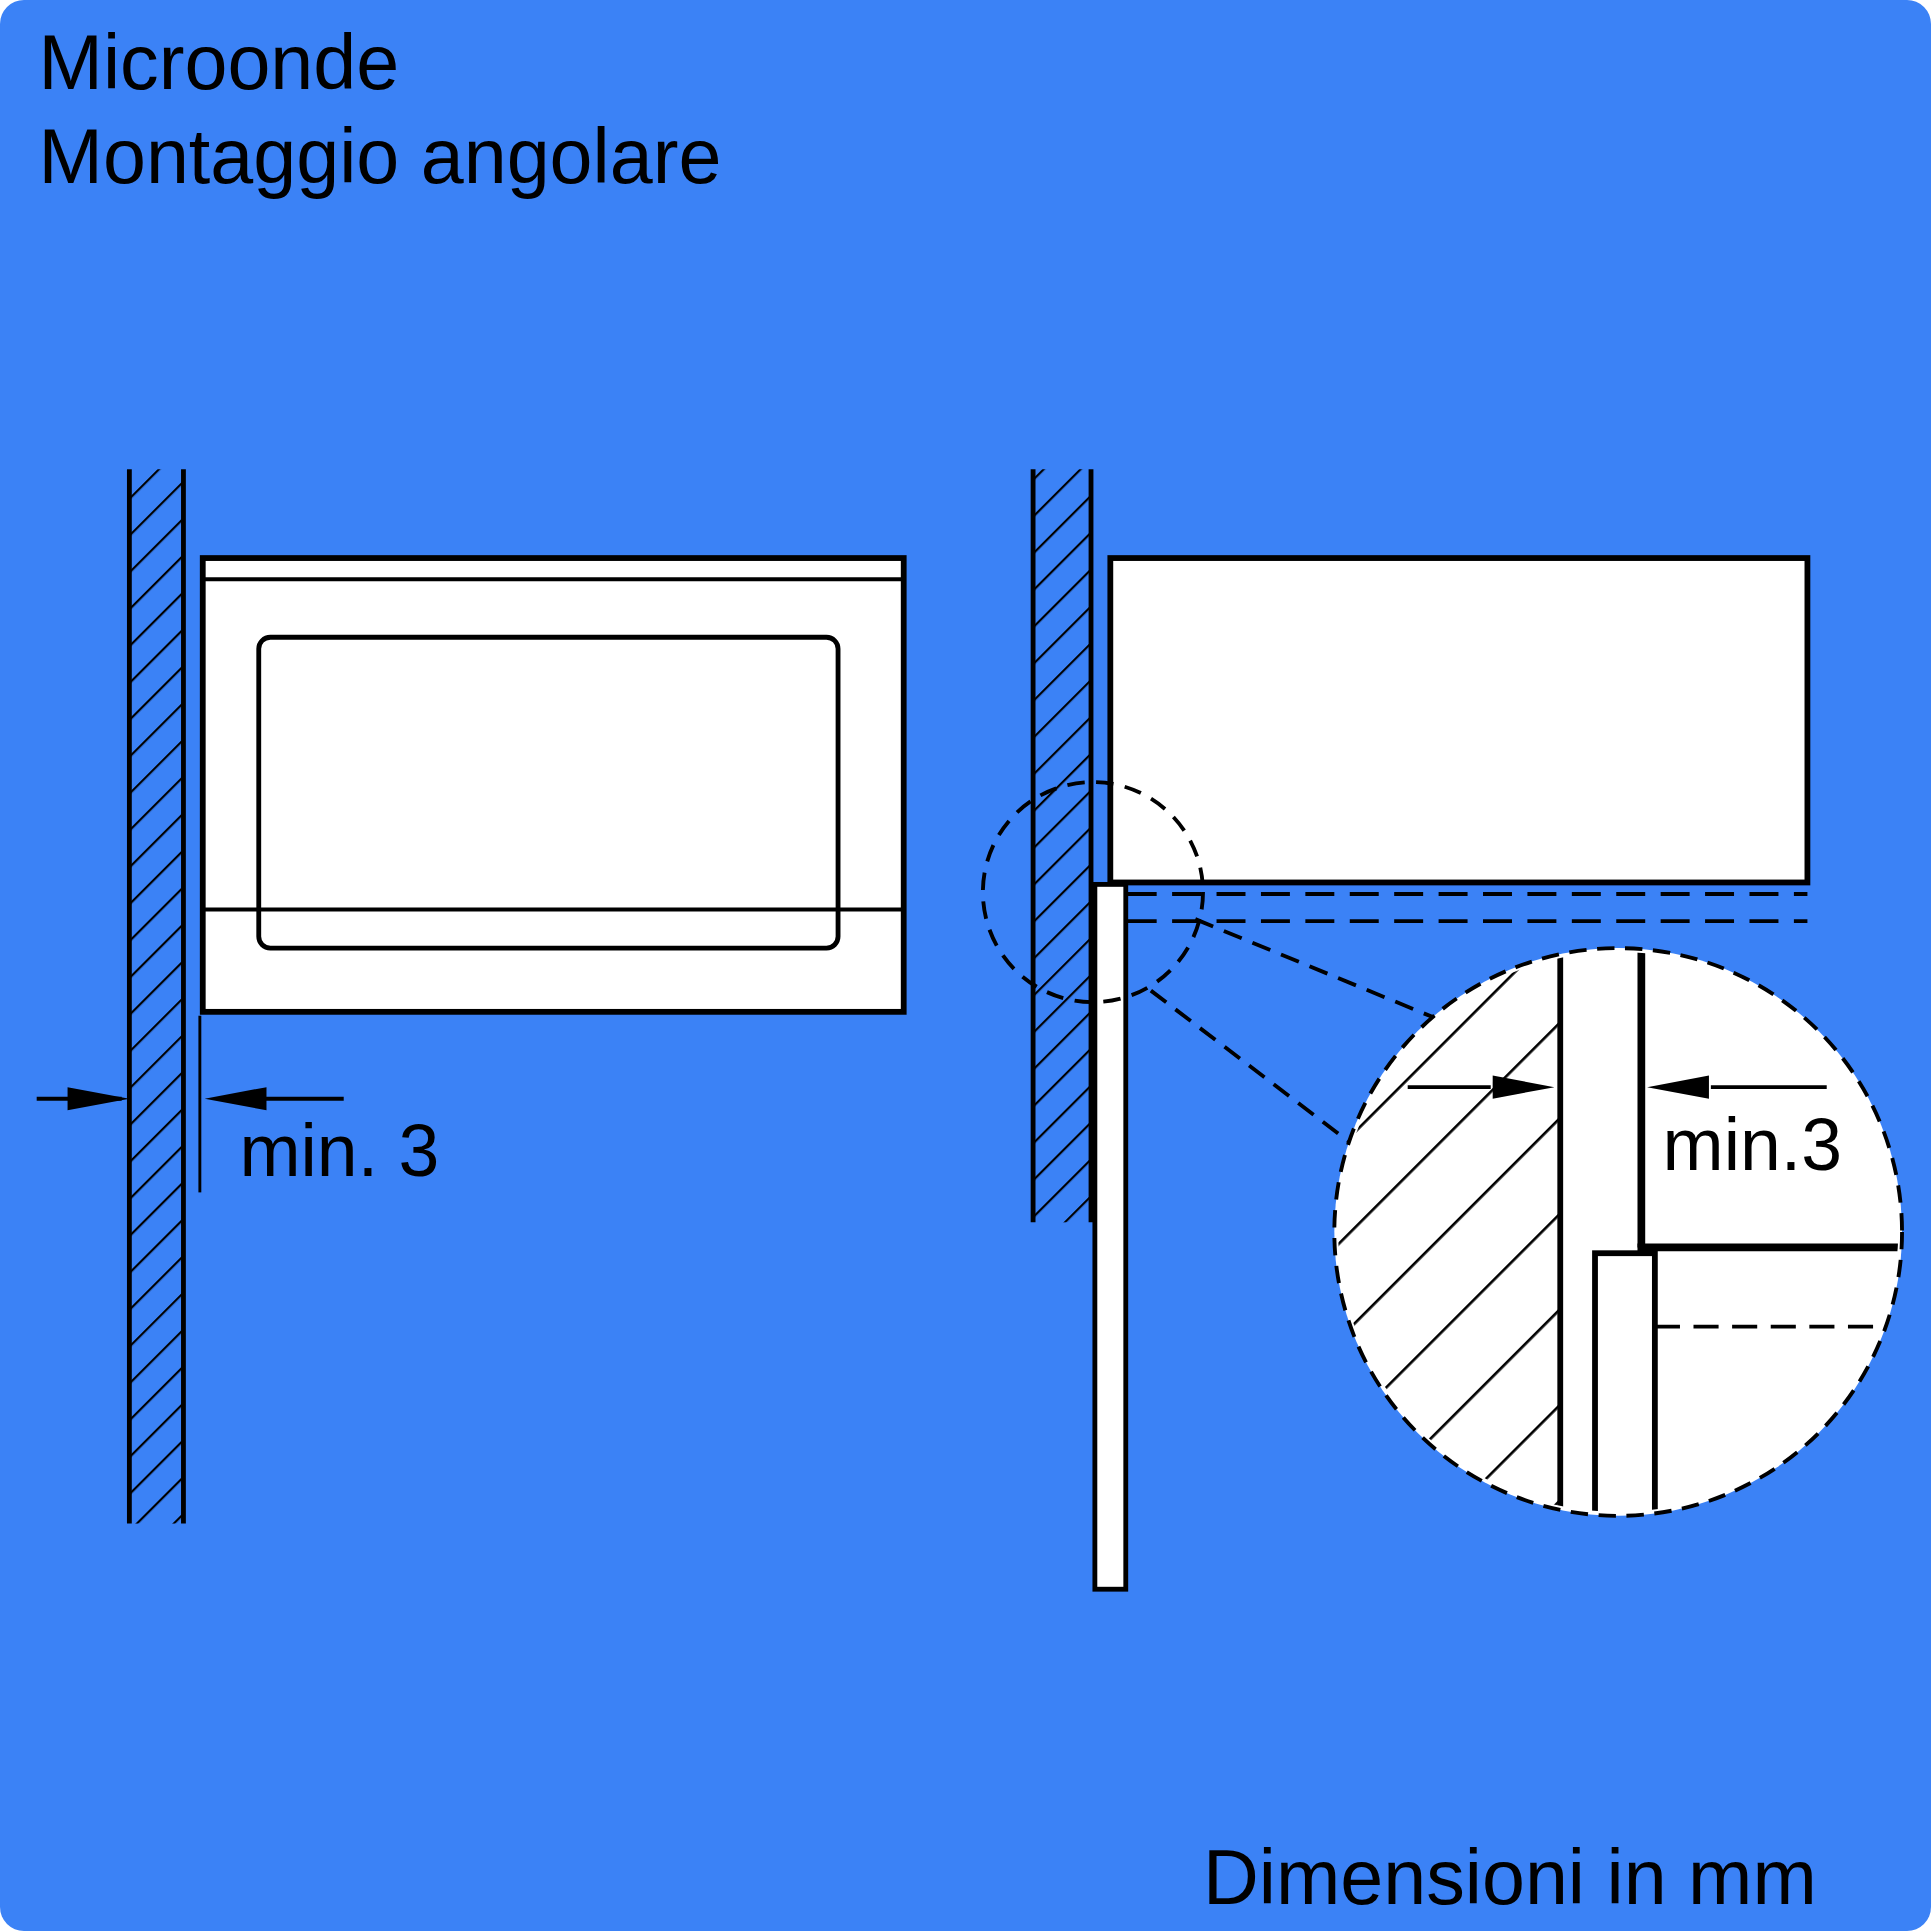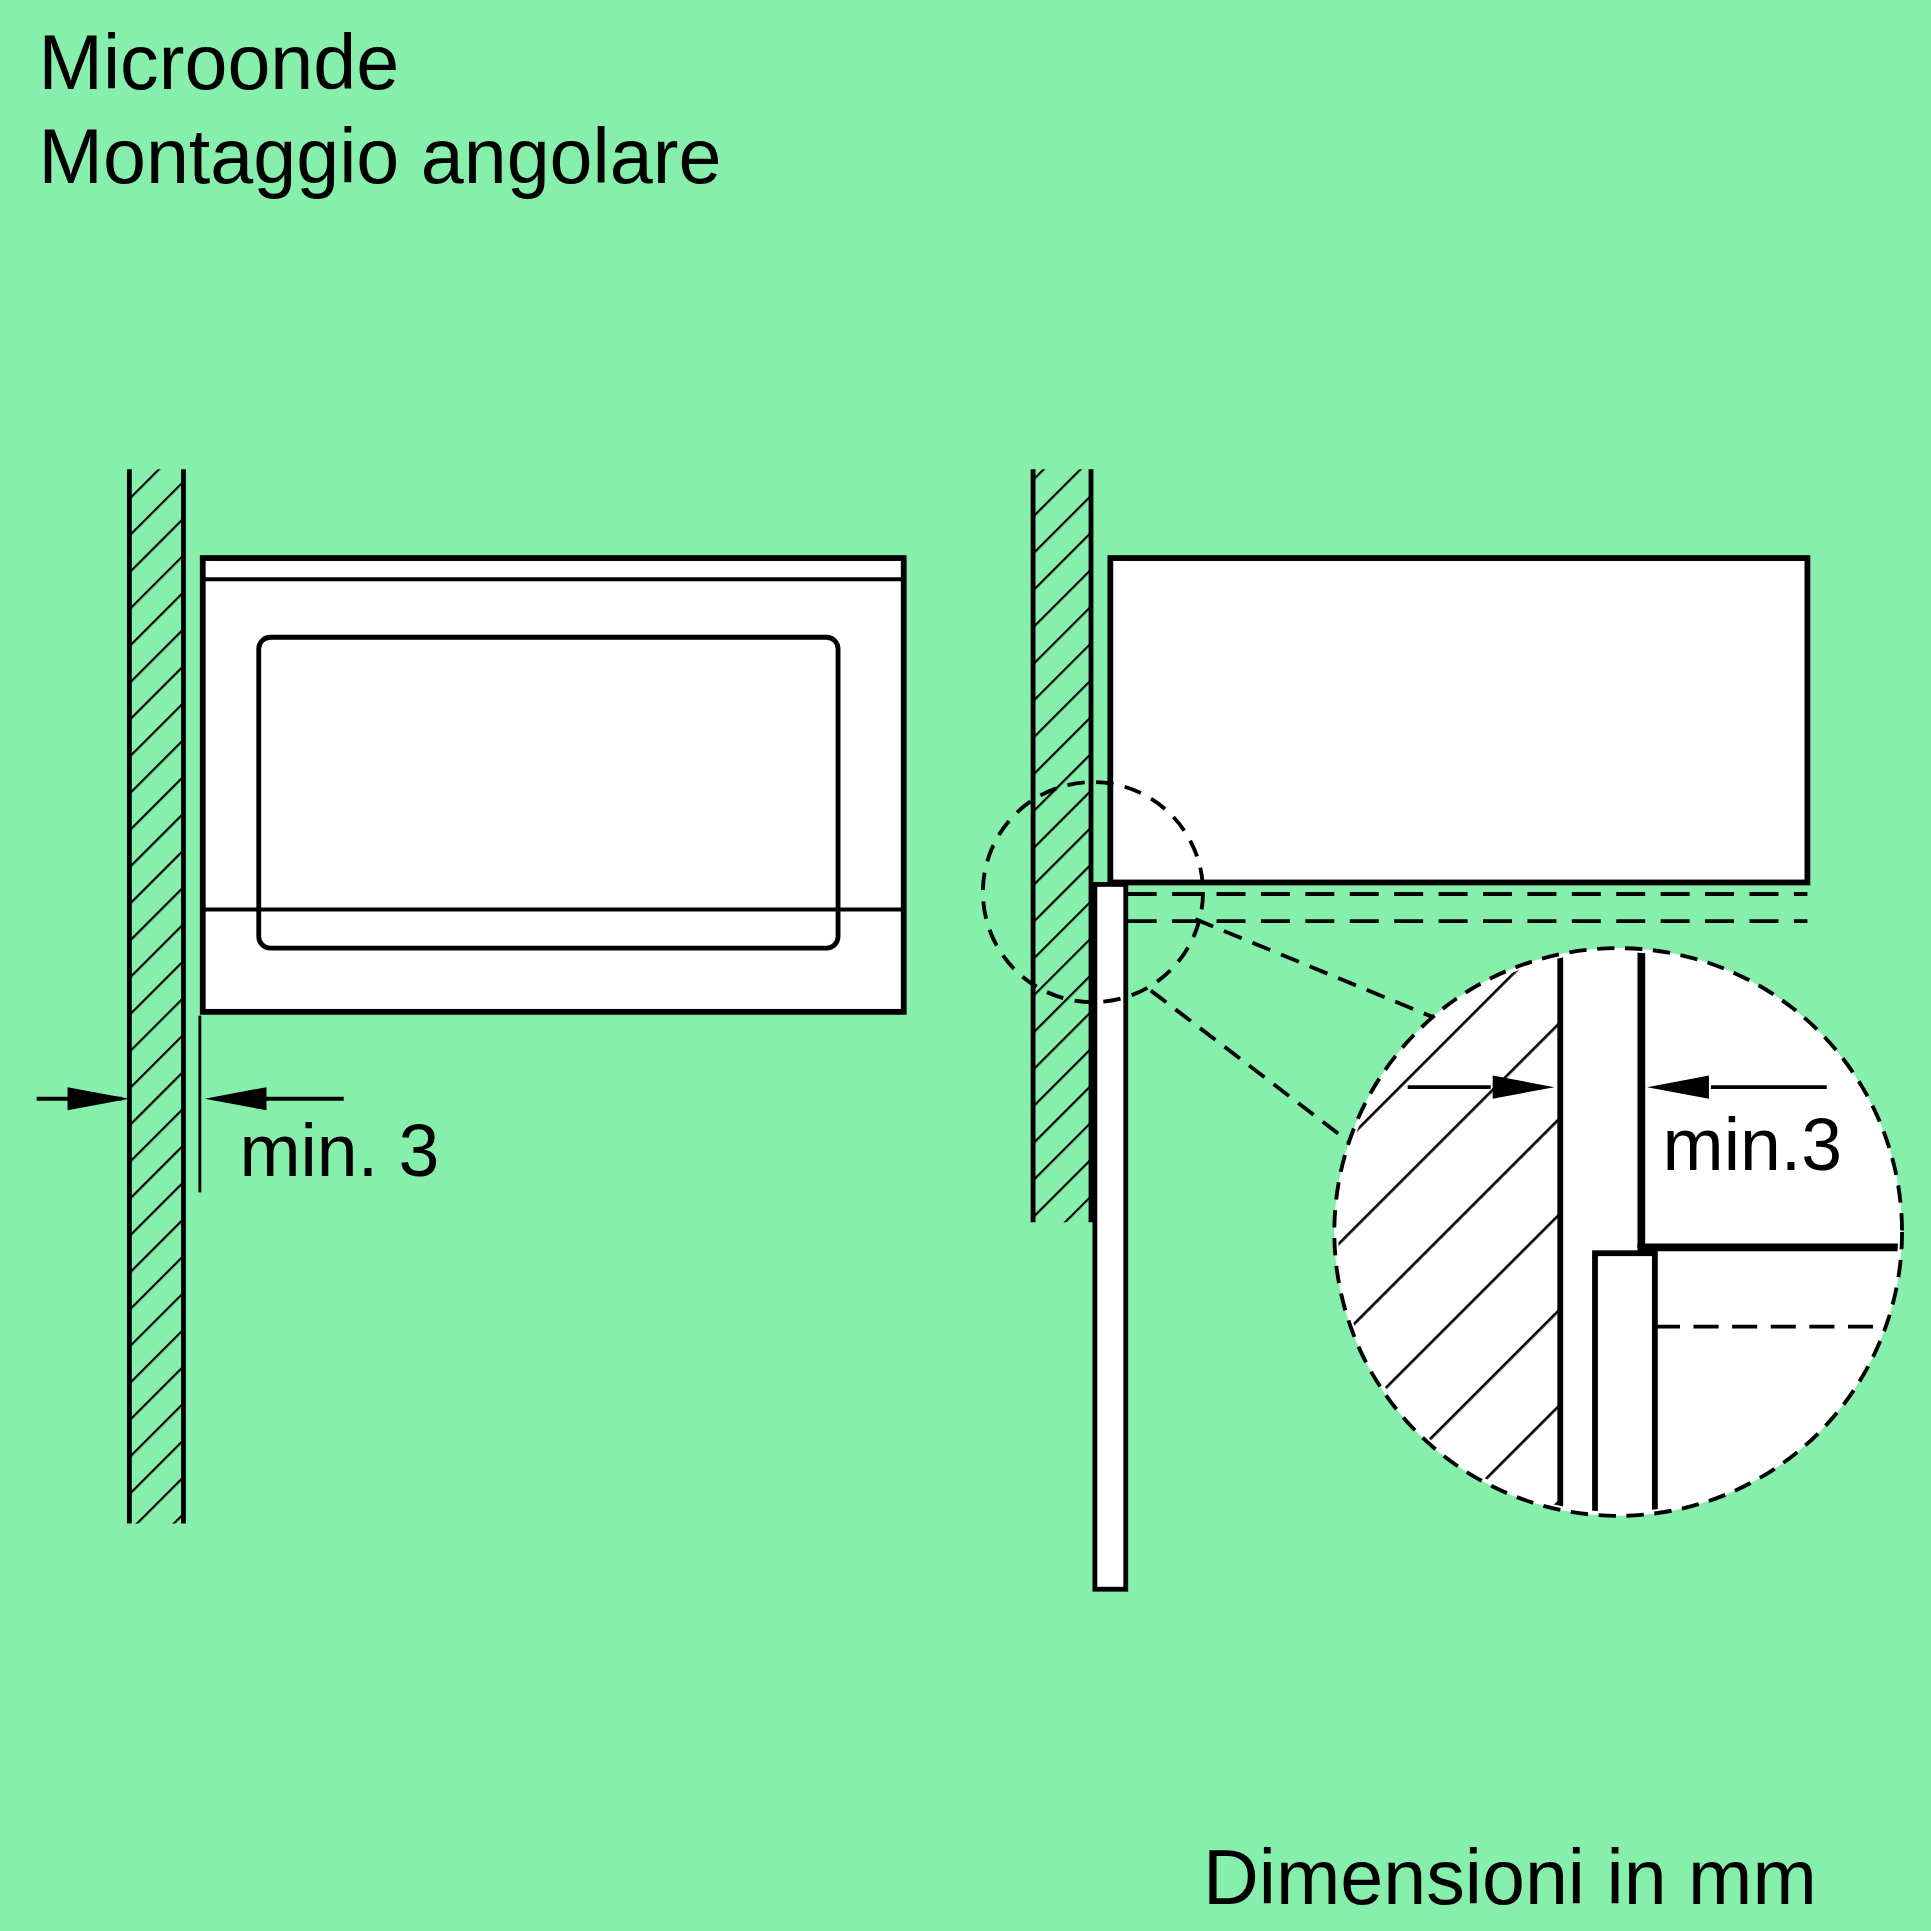--- a/index.html
+++ b/index.html
@@ -1,16 +1,16 @@
 <!DOCTYPE html>
 <html><head>
 <meta charset="utf-8">
 <style>
   html,body{margin:0;padding:0;background:#ffffff;}
-  .page{width:1931px;height:1931px;position:relative;background:#86efac;overflow:hidden;}
+  .page{width:1931px;height:1931px;position:relative;background:#3b82f6;overflow:hidden;border-radius:24px;}
   svg{display:block;}
   text{font-family:"Liberation Sans", sans-serif;fill:#000000;}
   .t-title{font-size:80px;}
   .t-label{font-size:76px;}
   .t-note{font-size:80px;}
   .ln{stroke:#000000;fill:none;}
   .fillwhite{fill:#ffffff;}
 </style>
 </head>
 <body>

